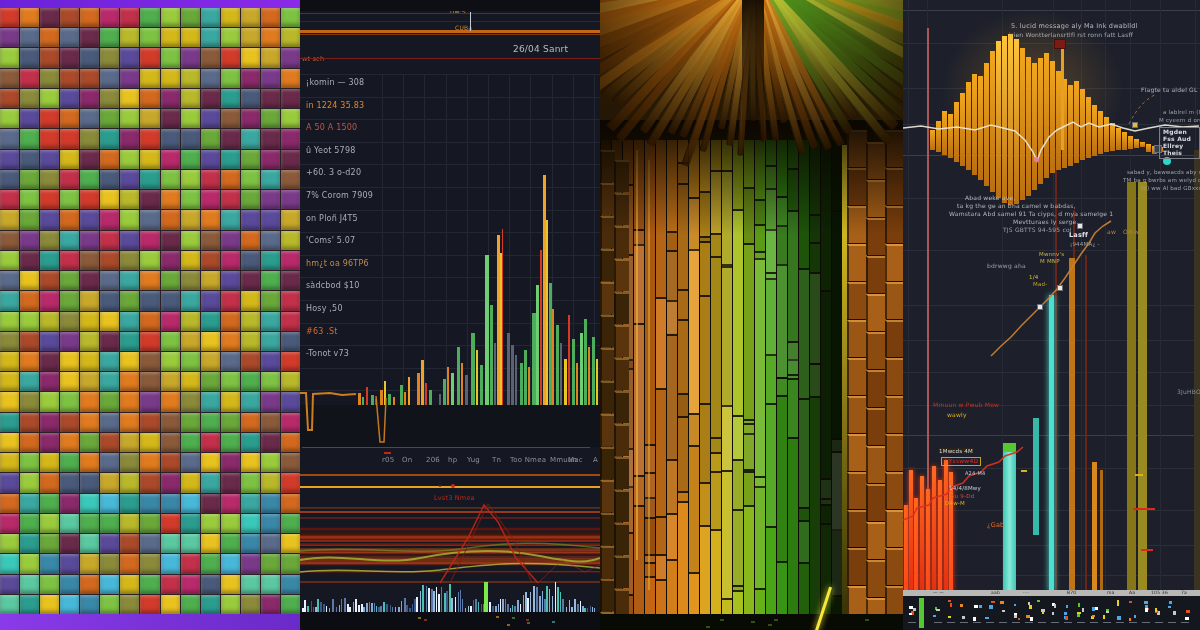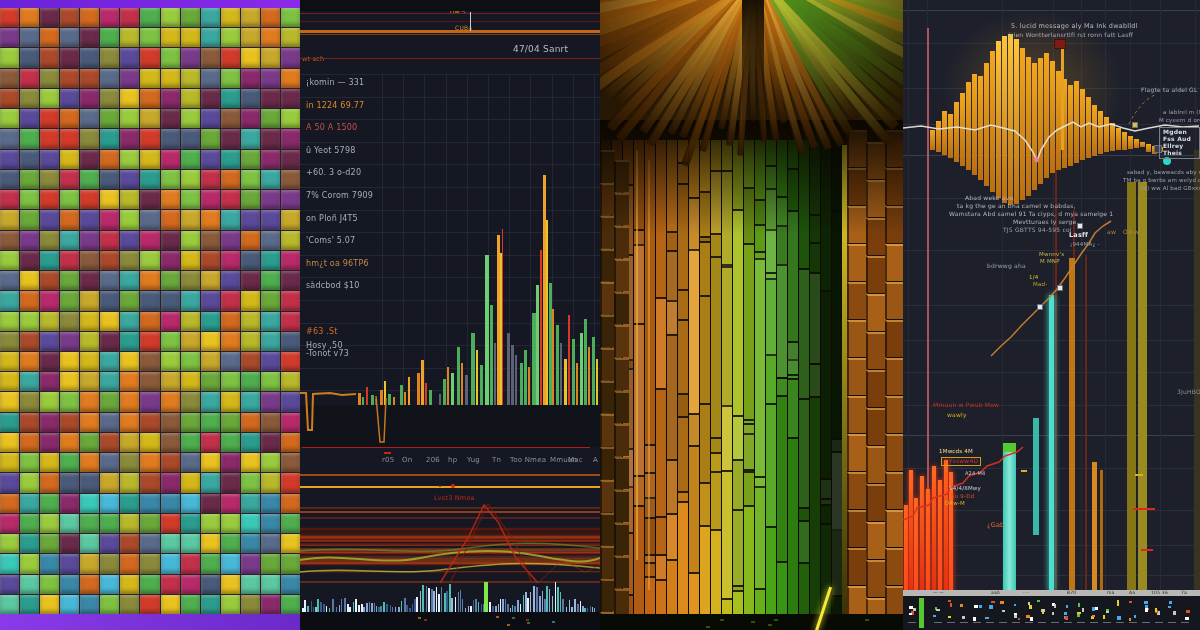--- a/index.html
+++ b/index.html
@@ -473,21 +473,21 @@
         <div style="background: rgb(138, 138, 58);"></div>
         <div style="background: rgb(138, 42, 106);"></div>
         <div style="background: rgb(79, 174, 78);"></div>
       </div>
     <div id="p1bot" style="position: absolute; left: 0px; top: 614px; width: 300px; height: 16px; background: linear-gradient(90deg, rgb(138, 58, 232), rgb(106, 42, 200));"></div>
   </section>
 
   <section id="p2">
     <span class="t" style="left:150px;top:9px;font-size:6px;color:#d89a2a;">UM'S</span>
     <span class="t" style="left:155px;top:25px;font-size:6px;color:#d8892a;">CUBa</span>
-    <span class="t" style="left:213px;top:44px;font-size:9px;color:#b8bcc4;">47/04 Sanrt</span>
+    <span class="t" style="left:213px;top:44px;font-size:9px;color:#b8bcc4;">26/04 Sanrt</span>
     <span class="t" style="left:2px;top:56px;font-size:6.5px;color:#c2661a;">wt sch</span>
     <span class="t" style="left:134px;top:495px;font-size:6.5px;color:#c02818;z-index:9;">Lvst3 Nmea</span>
   <div style="position: absolute; left: 0px; top: 0px; width: 300px; height: 11px; background: rgb(13, 15, 21);"></div>
       <div style="position: absolute; left: 0px; top: 13px; width: 300px; height: 1px; background: rgb(122, 31, 31);"></div>
       <div style="position: absolute; left: 0px; top: 21px; width: 300px; height: 1px; background: rgb(90, 21, 21);"></div>
       <div style="position: absolute; left: 0px; top: 30px; width: 300px; height: 3px; background: rgb(194, 102, 26);"></div>
       <div style="position: absolute; left: 0px; top: 34px; width: 300px; height: 1px; background: rgb(122, 60, 12);"></div>
       <div style="position: absolute; left: 170px; top: 12px; width: 1px; height: 19px; background: rgb(200, 204, 212);"></div>
       <div style="position: absolute; left: 0px; top: 58px; width: 300px; height: 1px; background: rgb(122, 31, 31);"></div>
       <div style="position: absolute; left: 82px; top: 74px; width: 1px; height: 362px; background: rgb(35, 39, 51);"></div>
@@ -512,24 +512,24 @@
       <div style="position: absolute; left: 0px; top: 254.8px; width: 300px; height: 1px; background: rgb(35, 39, 51);"></div>
       <div style="position: absolute; left: 0px; top: 277.4px; width: 300px; height: 1px; background: rgb(35, 39, 51);"></div>
       <div style="position: absolute; left: 0px; top: 300px; width: 300px; height: 1px; background: rgb(35, 39, 51);"></div>
       <div style="position: absolute; left: 0px; top: 322.6px; width: 300px; height: 1px; background: rgb(35, 39, 51);"></div>
       <div style="position: absolute; left: 0px; top: 345.2px; width: 300px; height: 1px; background: rgb(35, 39, 51);"></div>
       <div style="position: absolute; left: 0px; top: 367.8px; width: 300px; height: 1px; background: rgb(35, 39, 51);"></div>
       <div style="position: absolute; left: 0px; top: 390.4px; width: 300px; height: 1px; background: rgb(35, 39, 51);"></div>
       <div style="position: absolute; left: 0px; top: 413px; width: 300px; height: 1px; background: rgb(35, 39, 51);"></div>
       <div style="position: absolute; left: 0px; top: 435.6px; width: 300px; height: 1px; background: rgb(35, 39, 51);"></div>
       <div style="position: absolute; left: 0px; top: 74px; width: 80px; height: 22px;">
-        <span class="t" style="left: 6px; top: 4px; font-size: 8px; color: rgb(168, 173, 181);">¡komin — 331</span>
+        <span class="t" style="left: 6px; top: 4px; font-size: 8px; color: rgb(168, 173, 181);">¡komin — 308</span>
       </div>
       <div style="position: absolute; left: 0px; top: 96.6px; width: 80px; height: 22px;">
-        <span class="t" style="left: 6px; top: 4px; font-size: 8px; color: rgb(224, 136, 42);">in 1224 69.77</span>
+        <span class="t" style="left: 6px; top: 4px; font-size: 8px; color: rgb(224, 136, 42);">in 1224 35.83</span>
       </div>
       <div style="position: absolute; left: 0px; top: 119.2px; width: 80px; height: 22px;">
         <span class="t" style="left: 6px; top: 4px; font-size: 8px; color: rgb(192, 85, 72);">A 50 A 1500</span>
       </div>
       <div style="position: absolute; left: 0px; top: 141.8px; width: 80px; height: 22px;">
         <span class="t" style="left: 6px; top: 4px; font-size: 8px; color: rgb(168, 173, 181);">û Yeot 5798</span>
       </div>
       <div style="position: absolute; left: 0px; top: 164.4px; width: 80px; height: 22px;">
         <span class="t" style="left: 6px; top: 4px; font-size: 8px; color: rgb(168, 173, 181);">+60. 3 o-d20</span>
       </div>
@@ -542,21 +542,21 @@
       <div style="position: absolute; left: 0px; top: 232.2px; width: 80px; height: 22px;">
         <span class="t" style="left: 6px; top: 4px; font-size: 8px; color: rgb(168, 173, 181);">'Coms' 5.07</span>
       </div>
       <div style="position: absolute; left: 0px; top: 254.8px; width: 80px; height: 22px;">
         <span class="t" style="left: 6px; top: 4px; font-size: 8px; color: rgb(192, 138, 74);">hm¿t oa 96TP6</span>
       </div>
       <div style="position: absolute; left: 0px; top: 277.4px; width: 80px; height: 22px;">
         <span class="t" style="left: 6px; top: 4px; font-size: 8px; color: rgb(168, 173, 181);">sàdcbod $10</span>
       </div>
       <div style="position: absolute; left: 0px; top: 300px; width: 80px; height: 22px;">
-        <span class="t" style="left: 6px; top: 4px; font-size: 8px; color: rgb(168, 173, 181); margin-top: 37px;">Hosy ,50</span>
+        <span class="t" style="left: 6px; top: 4px; font-size: 8px; color: rgb(168, 173, 181);">Hosy ,50</span>
       </div>
       <div style="position: absolute; left: 0px; top: 322.6px; width: 80px; height: 22px;">
         <span class="t" style="left: 6px; top: 4px; font-size: 8px; color: rgb(216, 106, 42);">#63 .St</span>
       </div>
       <div style="position: absolute; left: 0px; top: 345.2px; width: 80px; height: 22px;">
         <span class="t" style="left: 6px; top: 4px; font-size: 8px; color: rgb(168, 173, 181);">-Tonot v73</span>
       </div>
       <div style="position: absolute; left: 58px; top: 393px; width: 3px; height: 12px; background: rgb(224, 130, 31); z-index: 4;"></div>
       <div style="position: absolute; left: 62px; top: 397px; width: 2px; height: 8px; background: rgb(76, 174, 90); z-index: 4;"></div>
       <div style="position: absolute; left: 66px; top: 387px; width: 2px; height: 18px; background: rgb(214, 58, 36); z-index: 4;"></div>

